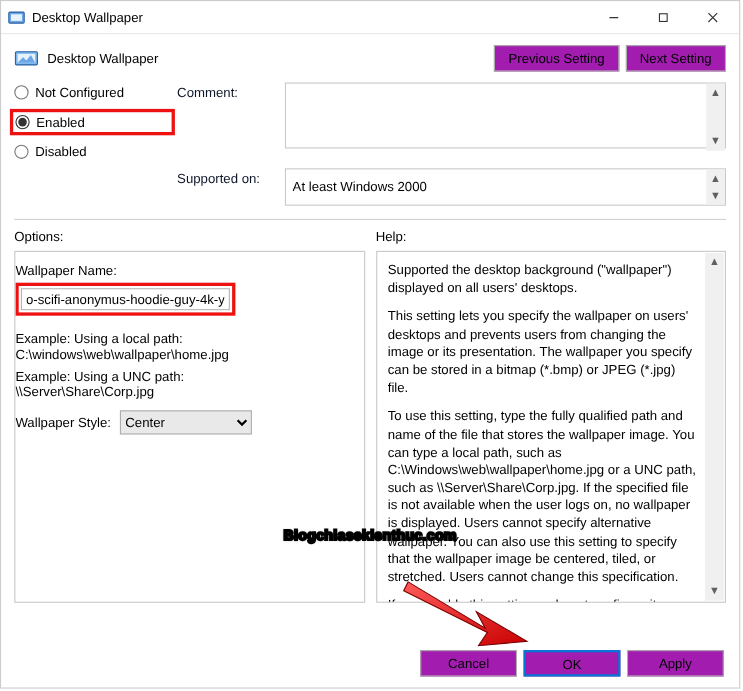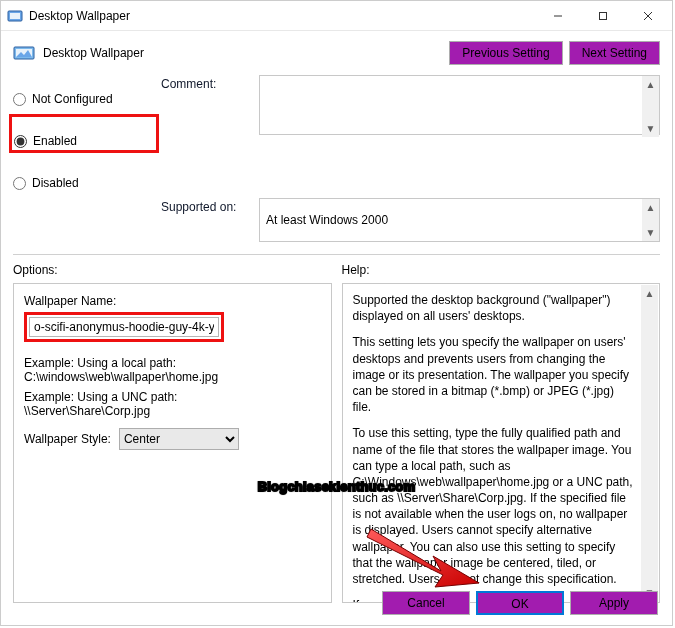--- a/index.html
+++ b/index.html
@@ -36,46 +36,46 @@
     padding: 4px 12px; min-width: 88px; height: 24px; cursor: pointer;
   }
   .topgrid {
     display: grid;
     grid-template-columns: 140px 90px 1fr;
     gap: 4px 8px;
     align-items: start;
     margin-top: 10px;
   }
   .radios { display: flex; flex-direction: column; gap: 10px; padding-top: 2px; }
-  .radio-row { display: flex; align-items: center; gap: 6px; margin-top: 15px; }
+  .radio-row { display: flex; gap: 6px; }
   .radio-row input[type=radio] { margin: 0; accent-color: #333; }
   .highlight-red { border: 3px solid #e11; padding: 2px 6px 2px 2px; margin: -2px -6px -2px -4px; }
   .lbl-col { padding-top: 2px; color: #0f172a; }
   .ta-wrap { position: relative; }
   textarea.comment {
     width: 100%; height: 60px; resize: none;
     font: inherit; padding: 4px 22px 4px 6px;
     border: 1px solid #c8c8c8; background: #fff;
   }
   .scroll-stub {
     position: absolute; top: 1px; right: 1px; bottom: 1px; width: 17px;
     background: #f0f0f0; display: flex; flex-direction: column; justify-content: space-between;
   }
   .scroll-arrow { height: 17px; display: flex; align-items: center; justify-content: center; color: #606060; font-size: 10px; }
   .supported-row { display: grid; grid-template-columns: 140px 90px 1fr; gap: 4px 8px; margin-top: 8px; align-items: start; }
   input.supported {
-    width: 100%; height: 44px; font: inherit;
+    width: 100%; height: 34px; font: inherit;
     border: 1px solid #c8c8c8; padding: 2px 6px;
   }
   .divider { height: 1px; background: #d0d0d0; margin: 12px 0 8px 0; }
   .cols { display: flex; gap: 10px; align-items: flex-end; }
   .col-left, .col-right { flex: 1; display: flex; flex-direction: column; }
   .col-label { margin-bottom: 6px; }
   .panel {
-    border: 1px solid #c8c8c8; padding: 8px 10px;
+    border: 1px solid #c8c8c8; padding: 8px 0;
     height: 320px; overflow: hidden; position: relative;
   }
   .panel-right { padding: 8px 24px 8px 10px; }
   .opt-label { margin-top: 2px; }
   .wn-box { border: 3px solid #e11; padding: 2px; margin: 4px 0 8px 0; display: inline-block; }
   input.wn {
     width: 190px; height: 20px; font: inherit;
     border: 1px solid #b5b5b5; padding: 1px 4px;
   }
   .ex { margin-top: 6px; }

